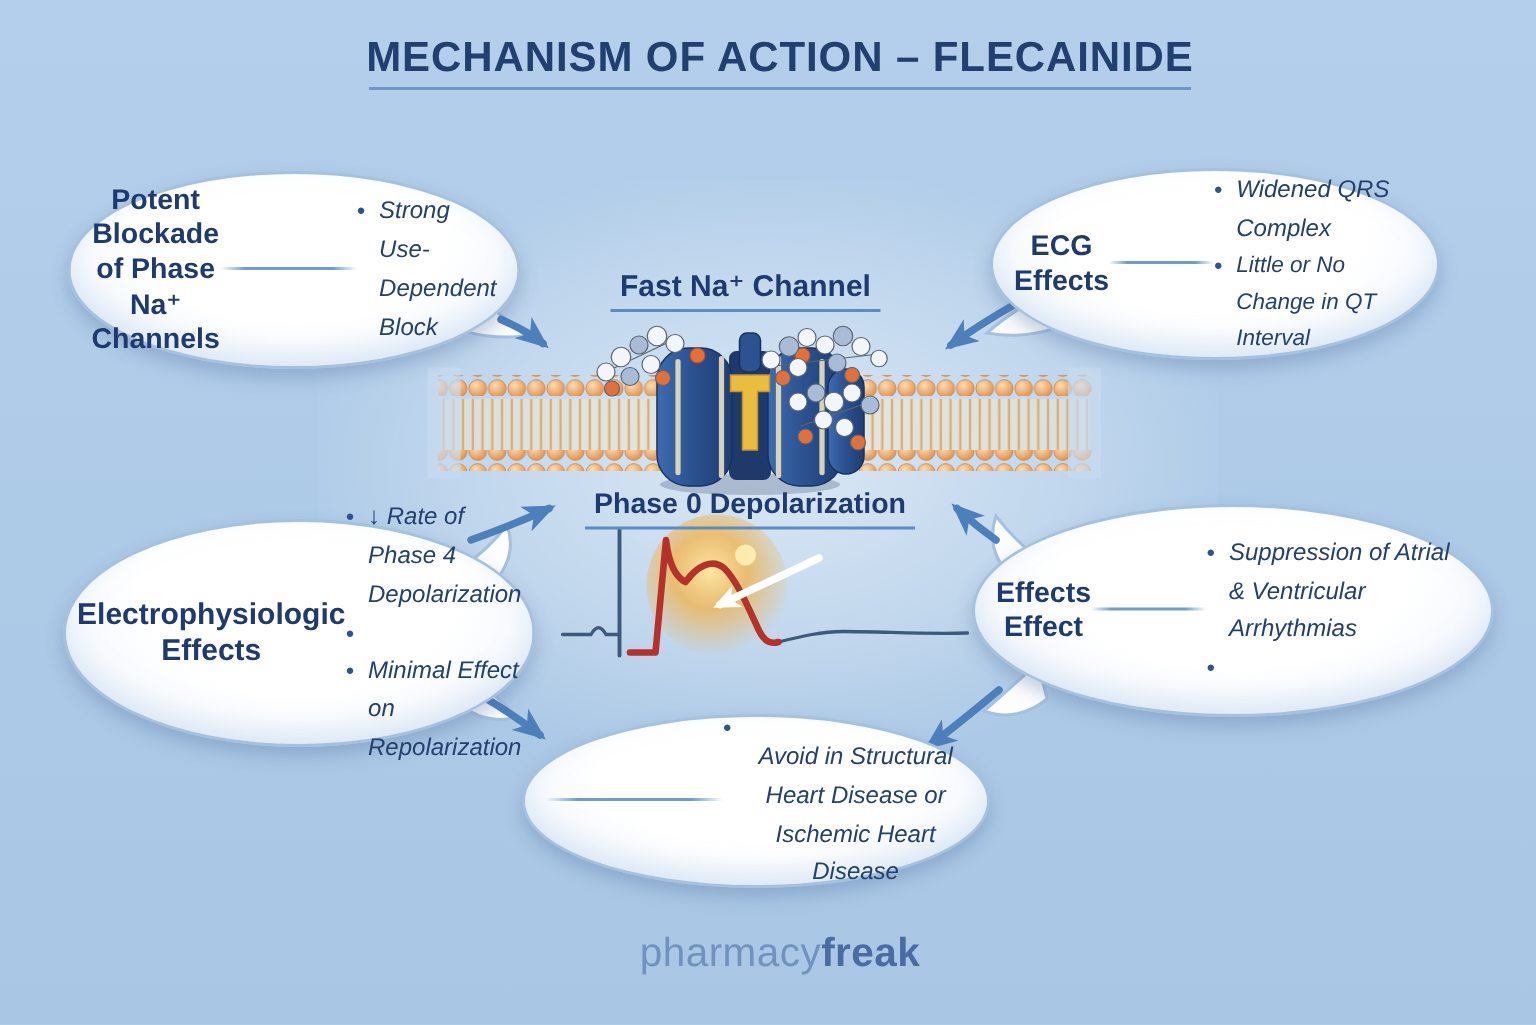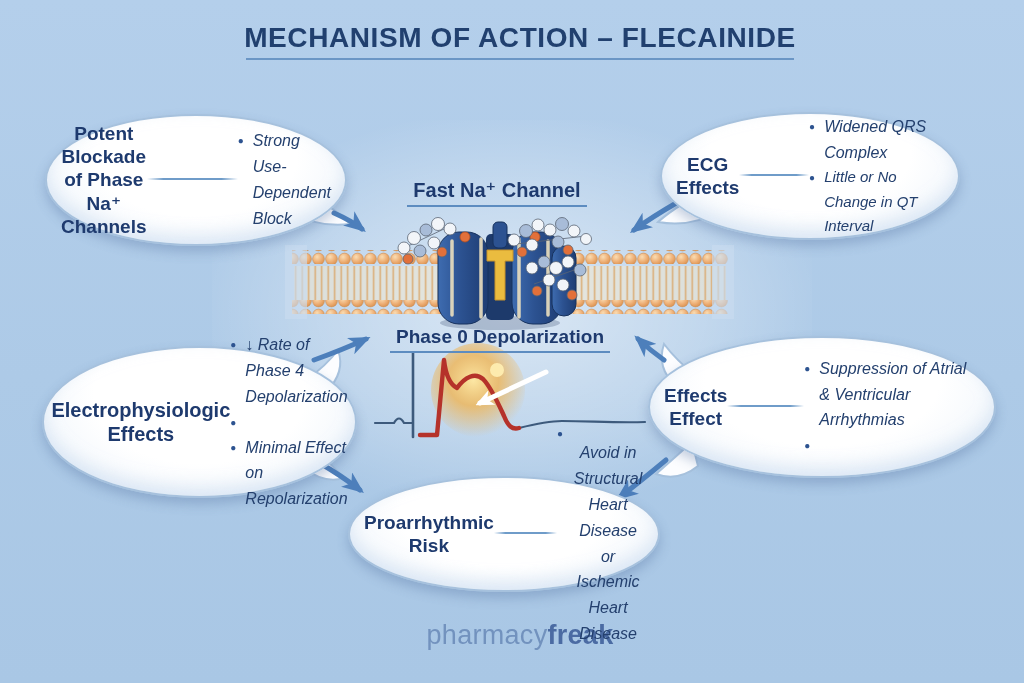--- a/index.html
+++ b/index.html
@@ -252,21 +252,20 @@
         <span class="dot">●</span>
         <span>Suppression of Atrial &amp; Ventricular Arrhythmias</span>
       </li>
       <li>
         <span class="dot">●</span>
       </li>
     </ul>
   </div>
 
   <div class="bubble" style="left:348px;top:476px;width:312px;height:116px;">
-    <div class="b-title">Proarrhythmic Risk</div>
     <div class="b-underline" style="width:70%;"></div>
     <ul class="bullets" style="font-size:15.5px;">
       <li style="max-width:270px;">
         <span class="dot">●</span>
         <span style="text-align:center;margin-top:19px;">Avoid in Structural Heart Disease or Ischemic Heart Disease</span>
       </li>
     </ul>
   </div>
 
   <div class="brand">

